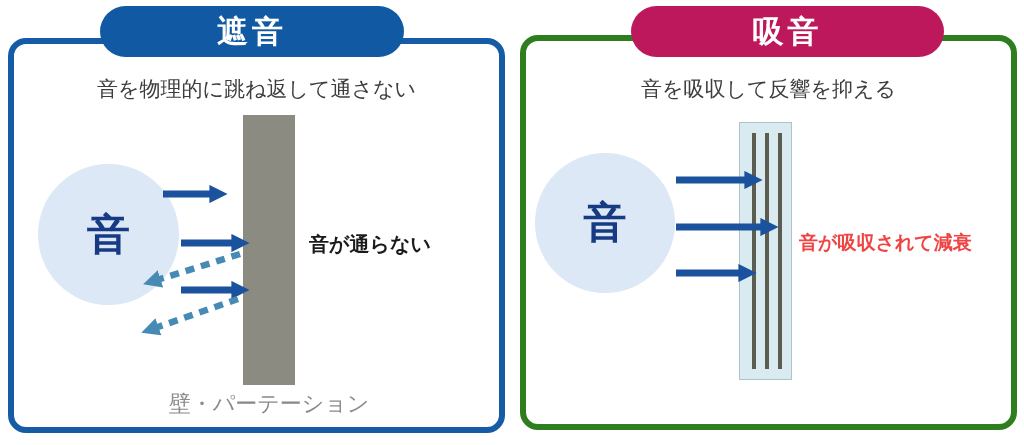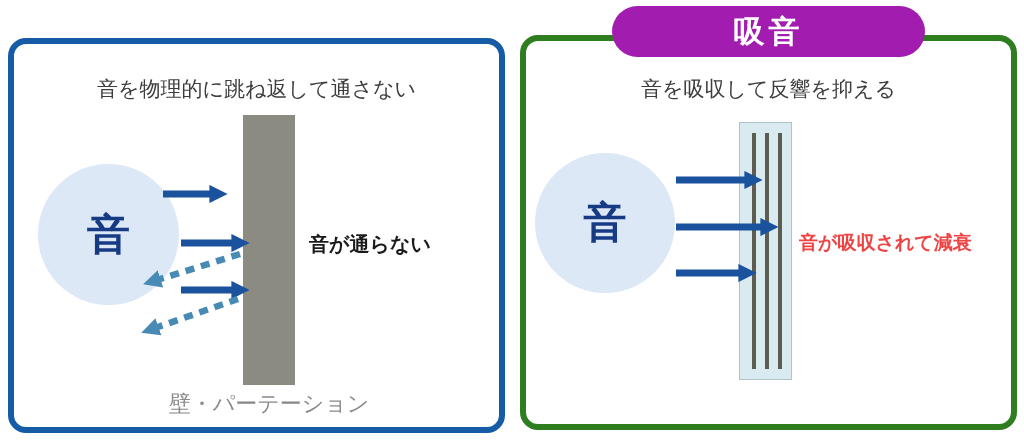--- a/index.html
+++ b/index.html
@@ -8,21 +8,21 @@
 
   
   .panel{position:absolute;background:#ffffff;border-radius:18px;box-sizing:border-box;}
   .panel.insulation{left:8px;top:38px;width:497px;height:395px;border:6px solid #1b5fa0;border-color:#155ba6;}
   .panel.absorption{left:520px;top:35px;width:497px;height:395px;border:6px solid #2e7d1f;}
 
   
   .pill{position:absolute;top:6px;height:51px;border-radius:26px;display:flex;align-items:center;justify-content:center;
         color:#ffffff;font-size:31px;font-weight:bold;letter-spacing:4px;z-index:3;}
   .pill.blue{left:100px;width:304px;background:#1259a3;}
-  .pill.green{left:612px;width:313px;background:#a21caf;}
+  .pill.green{left:631px;width:313px;background:#be185d;}
 
   
   .subtitle{position:absolute;top:75px;text-align:center;font-size:21px;color:#3d3d3d;z-index:2;}
   .subtitle.left{left:8px;width:497px;}
   .subtitle.right{left:520px;width:497px;}
 
   
   .sound-circle{position:absolute;border-radius:50%;background:#dce8f5;display:flex;align-items:center;justify-content:center;z-index:1;}
   .sound-circle.left{left:38px;top:164px;width:141px;height:141px;}
   .sound-circle.right{left:535px;top:153px;width:140px;height:140px;}
@@ -49,20 +49,23 @@
   .caption.right{left:706px;top:393px;width:120px;}
 
   
   .arrows{position:absolute;left:0;top:0;width:1024px;height:445px;z-index:4;pointer-events:none;}
 </style>
 </head>
 <body>
 
 <div class="stage">
 
+  <div class="pill blue">
+    <span>遮音</span>
+  </div>
   <div class="panel insulation"></div>
   <div class="subtitle left">音を物理的に跳ね返して通さない</div>
 
   <div class="sound-circle left">
     <span class="sound-label">音</span>
   </div>
 
   <div class="wall"></div>
 
   <div class="note blocked">音が通らない</div>

